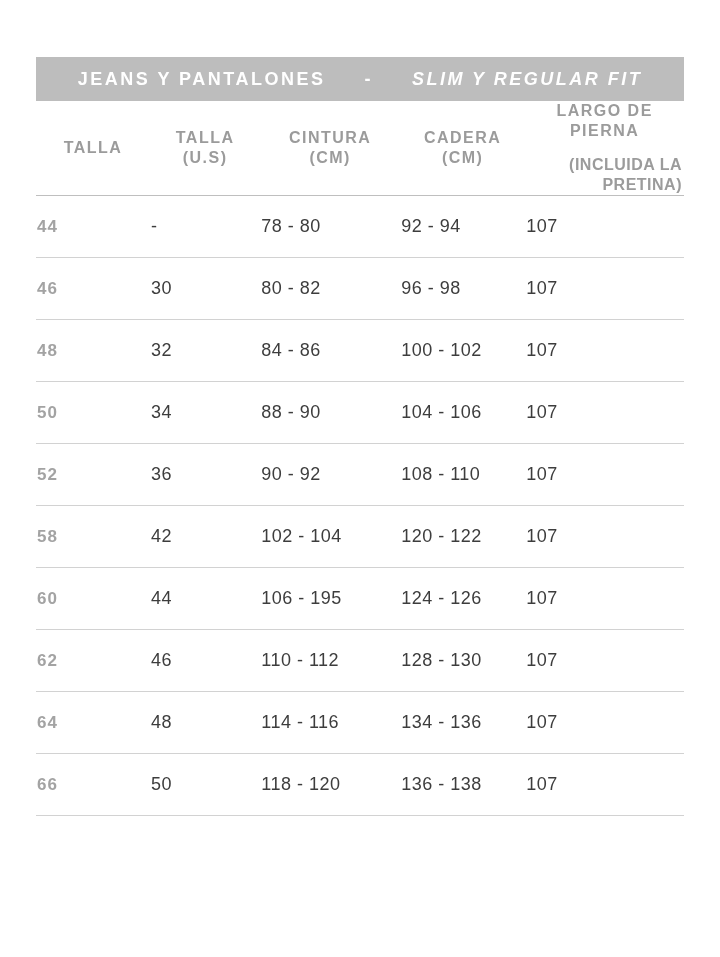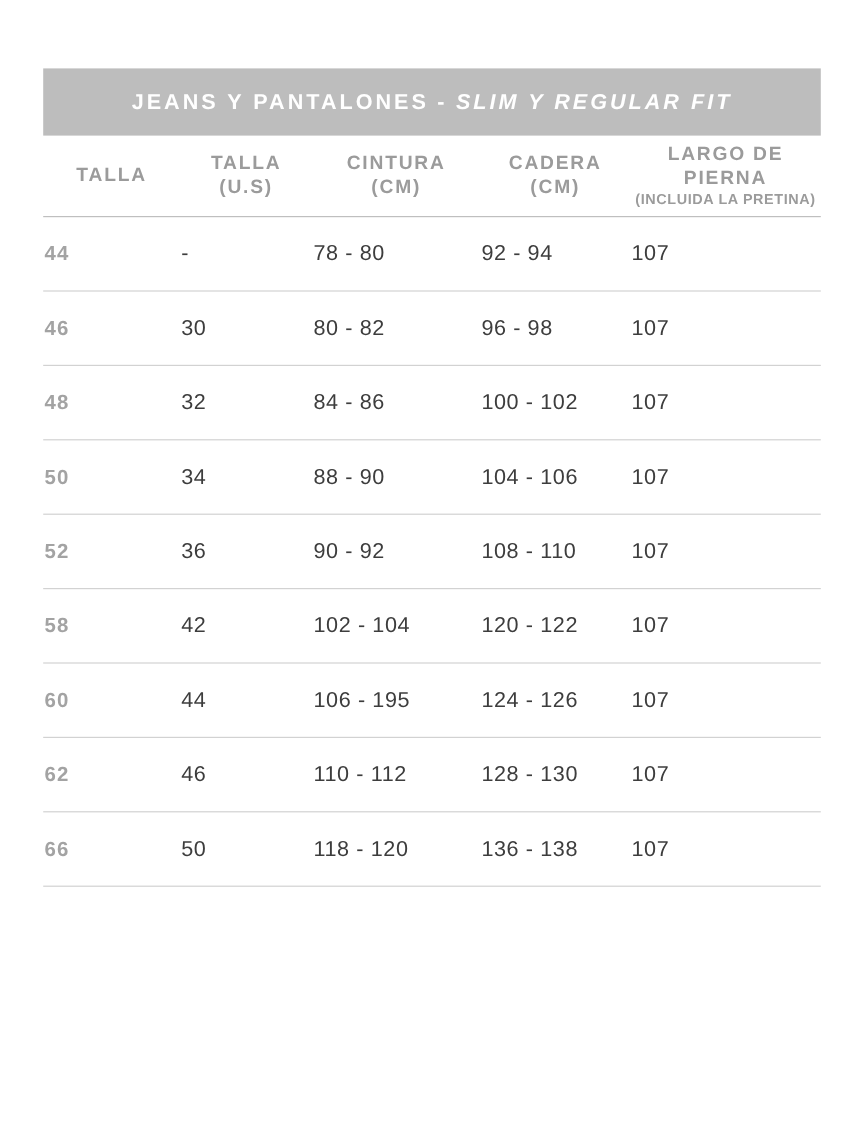--- a/index.html
+++ b/index.html
@@ -15,30 +15,31 @@
     background: #ffffff;
     overflow: hidden;
   }
   .chart-wrap {
     position: absolute;
     left: 36px;
     top: 57px;
     width: 648px;
   }
   .title-bar {
-    height: 56px;
+    height: 44px;
     background: #bdbdbd;
     display: flex;
     align-items: center;
     justify-content: center;
     color: #ffffff;
     font-weight: bold;
     font-size: 18px;
     letter-spacing: 2.5px;
     white-space: nowrap;
+    gap: 32px;
   }
   .title-bar .sep { margin: 0 7px; }
   .title-bar .styled { font-style: italic; }
   table.size-table {
     width: 100%;
     border-collapse: collapse;
     table-layout: fixed;
   }
   col.c1 { width: 17.6%; }
   col.c2 { width: 17.0%; }
@@ -52,23 +53,24 @@
     color: #9b9b9b;
     font-size: 16px;
     font-weight: bold;
     letter-spacing: 1.5px;
     line-height: 1.25;
     border-bottom: 1px solid #bfbfbf;
     padding: 0 2px;
   }
   thead th .note {
     display: block;
-    font-size: 12px;
+    font-size: 16px;
     letter-spacing: 0.5px;
-    margin-top: 0;
+    margin-top: 14px;
+    text-align: right;
   }
   tbody td {
     height: 59px;
     text-align: left;
     vertical-align: middle;
     border-bottom: 1px solid #d2d2d2;
     font-size: 18px;
     color: #3d3d3d;
     letter-spacing: 0.5px;
   }
@@ -174,20 +176,27 @@
           <td>107</td>
         </tr>
         <tr>
           <td class="size-cell">62</td>
           <td>46</td>
           <td>110 - 112</td>
           <td>128 - 130</td>
           <td>107</td>
         </tr>
         <tr>
+          <td class="size-cell">64</td>
+          <td>48</td>
+          <td>114 - 116</td>
+          <td>134 - 136</td>
+          <td>107</td>
+        </tr>
+        <tr>
           <td class="size-cell">66</td>
           <td>50</td>
           <td>118 - 120</td>
           <td>136 - 138</td>
           <td>107</td>
         </tr>
       </tbody>
     </table>
 
   </div>

